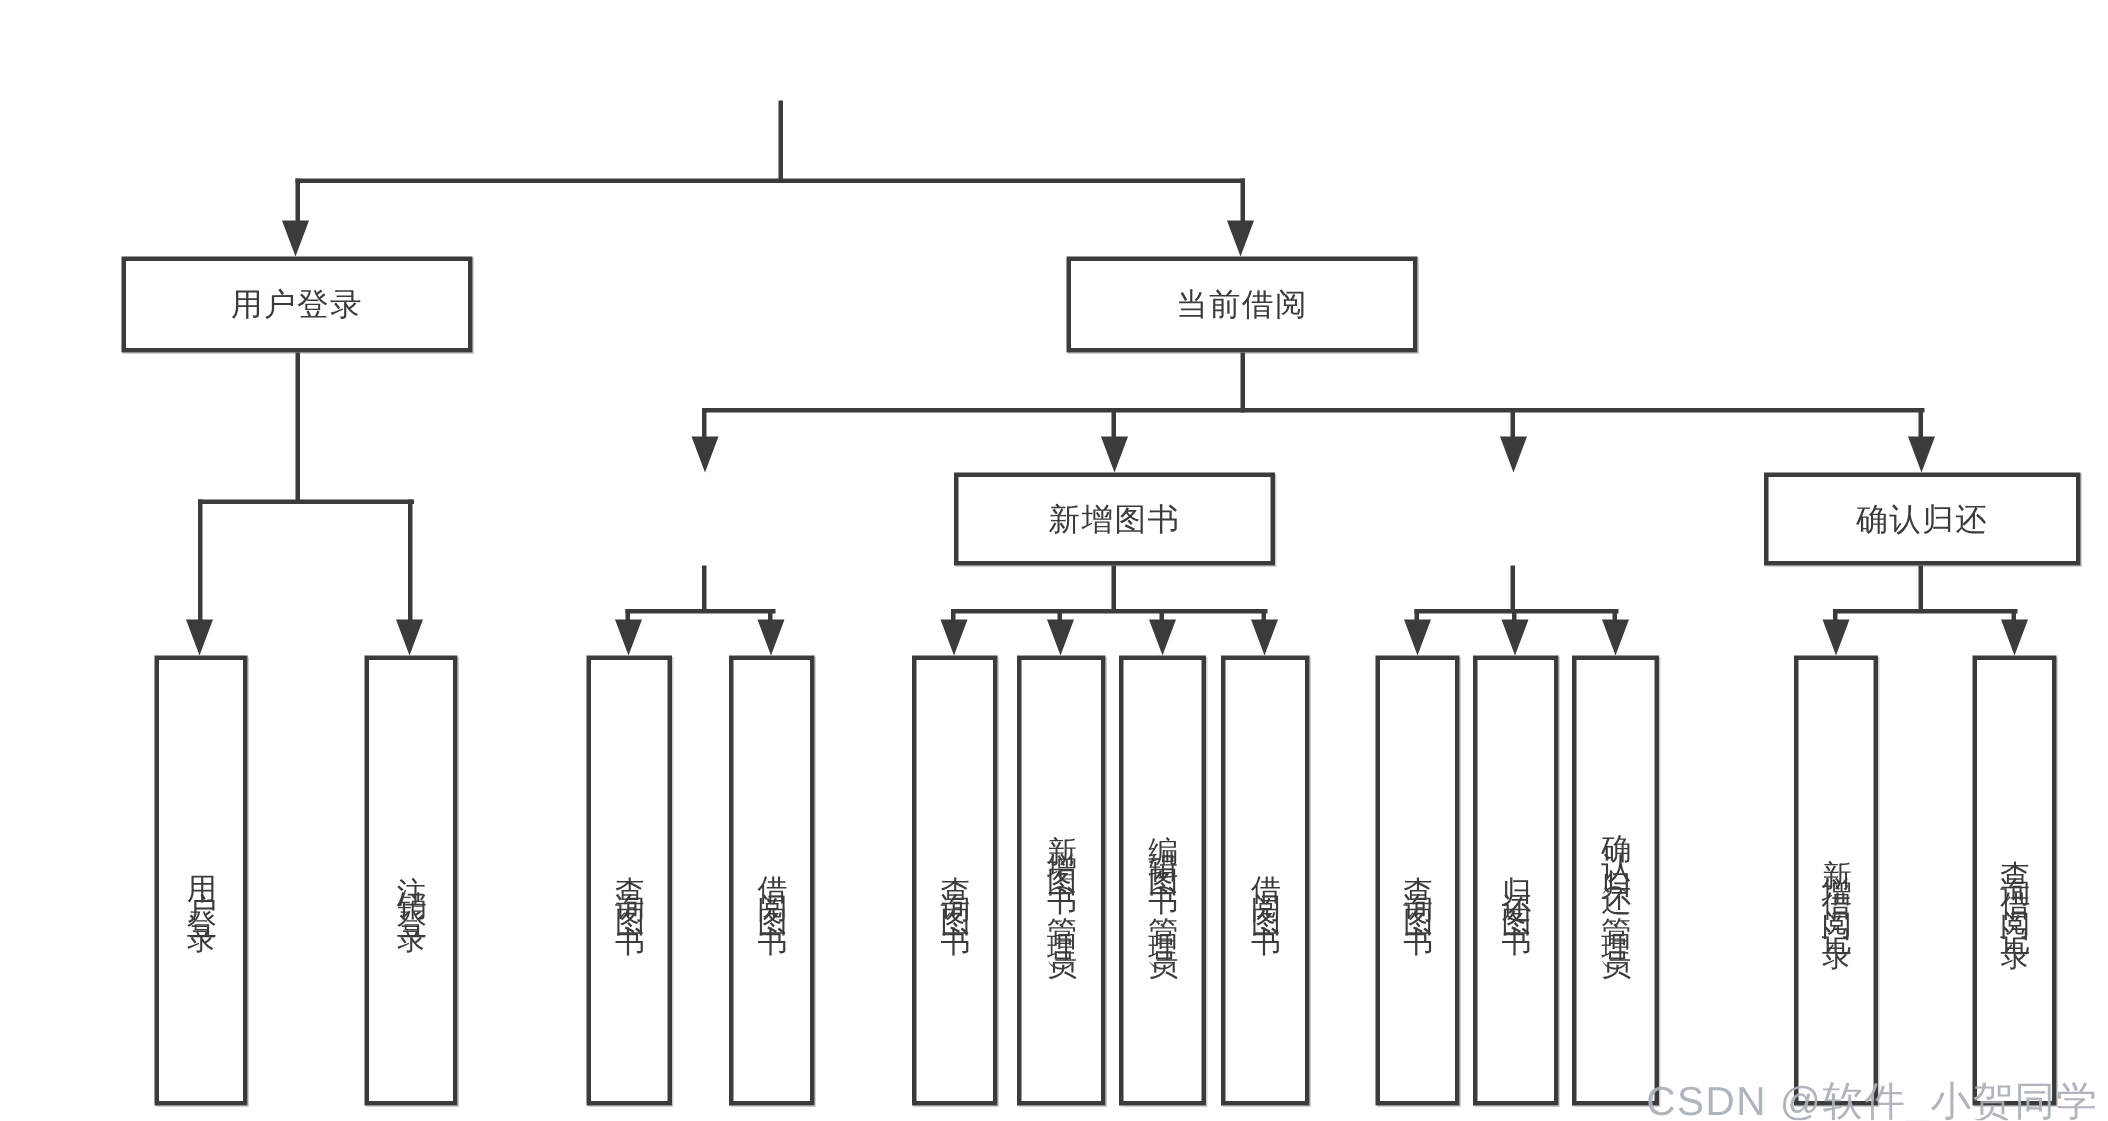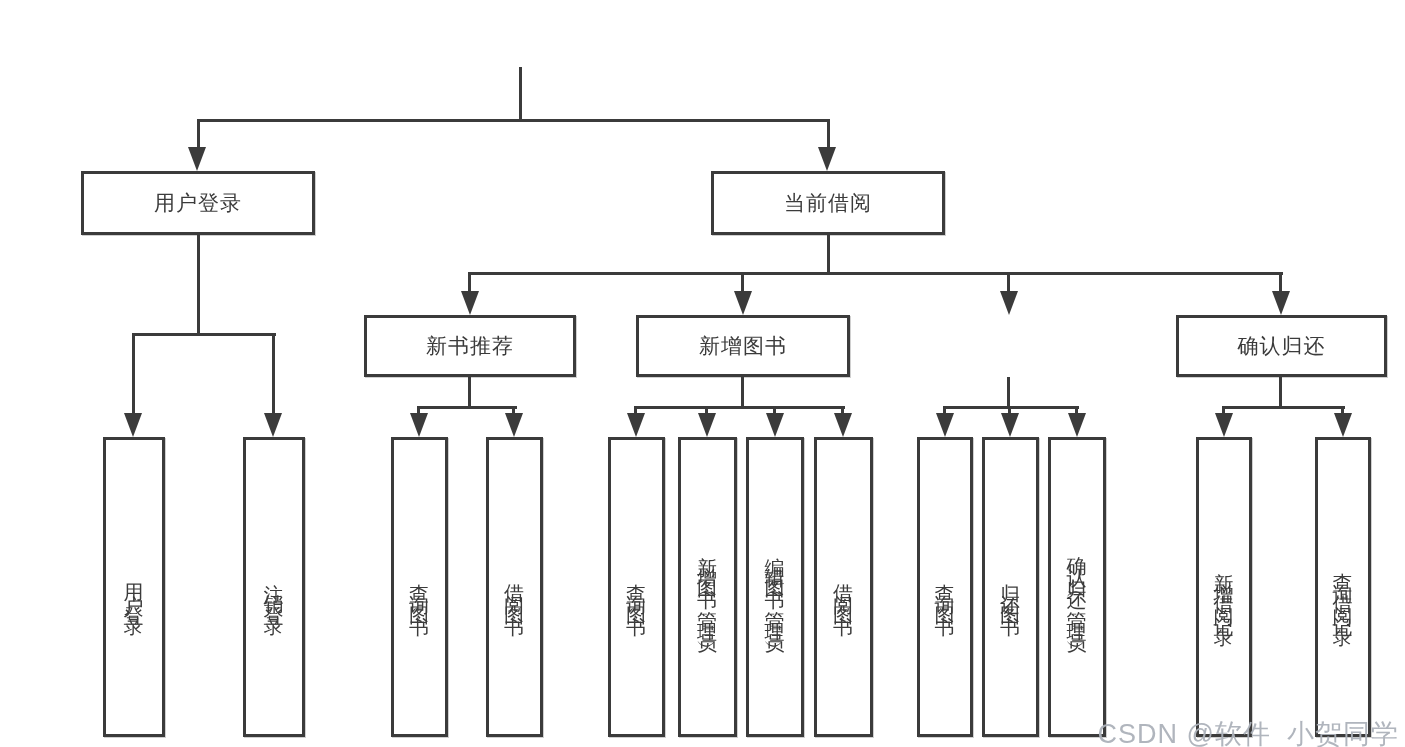--- a/index.html
+++ b/index.html
@@ -55,21 +55,20 @@
 </style>
 </head>
 <body>
 
 <div class="canvas">
 
 
   <div class="box" style="left:81px;top:171px;width:234px;height:64px;">用户登录</div>
   <div class="box" style="left:711px;top:171px;width:234px;height:64px;">当前借阅</div>
 
-  <div class="box" style="left:364px;top:315px;width:212px;height:62px;">新书推荐</div>
   <div class="box" style="left:636px;top:315px;width:214px;height:62px;">新增图书</div>
   <div class="box" style="left:1176px;top:315px;width:211px;height:62px;">确认归还</div>
 
   <div class="box vbox" style="left:103px;top:437px;width:62px;height:300px;">用户登录</div>
   <div class="box vbox" style="left:243px;top:437px;width:62px;height:300px;">注销登录</div>
 
   <div class="box vbox" style="left:391px;top:437px;width:57px;height:300px;">查询图书</div>
   <div class="box vbox" style="left:486px;top:437px;width:57px;height:300px;">借阅图书</div>
 
   <div class="box vbox" style="left:608px;top:437px;width:57px;height:300px;">查询图书</div>

